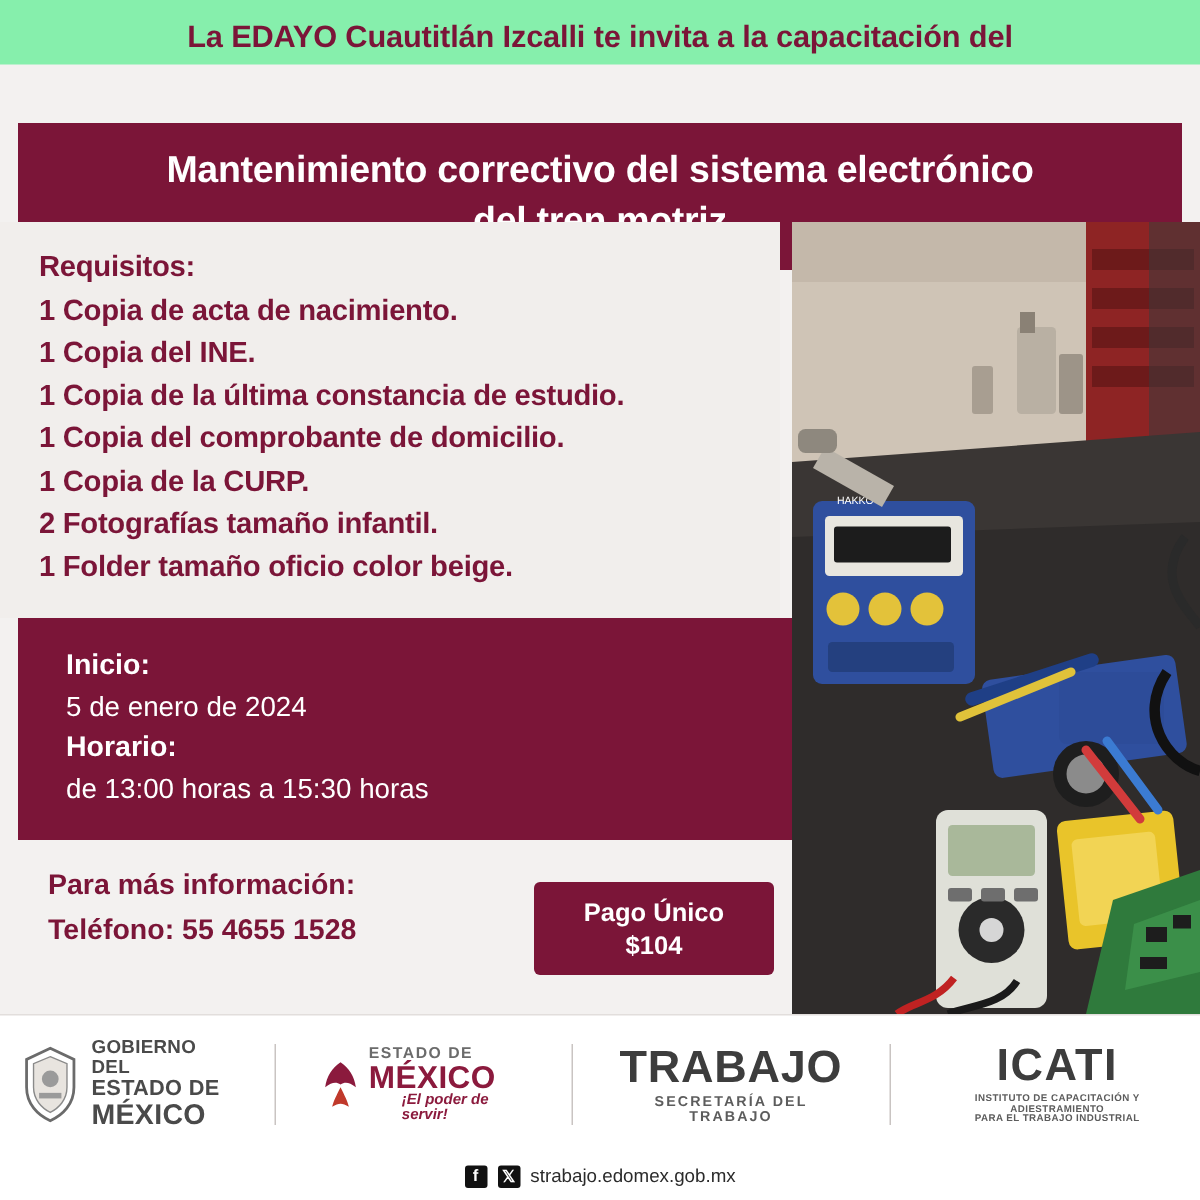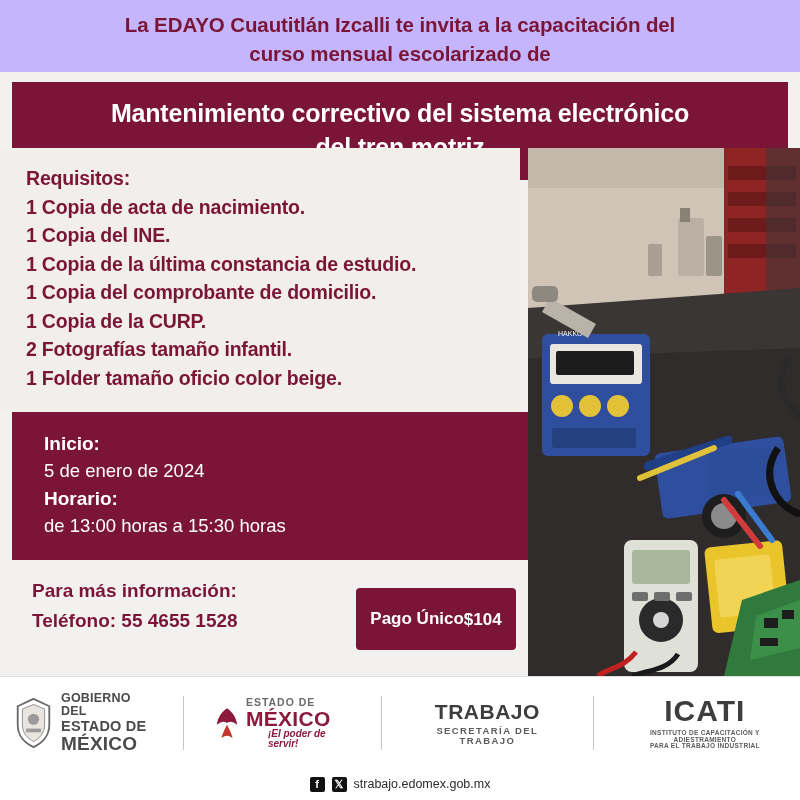--- a/index.html
+++ b/index.html
@@ -12,21 +12,21 @@
   .poster {
     position: relative;
     width: 800px; height: 800px;
     background: #f3f1f0;
   }
 
   
   .header {
     padding: 10px 40px 4px 40px;
     text-align: center;
-    background: #c4b5fd;
+    background: #86efac;
   }
   .header-line {
     color: #7b1538;
     font-size: 20.5px;
     font-weight: bold;
     line-height: 29px;
     letter-spacing: -0.1px;
   }
 
   
@@ -98,21 +98,21 @@
   }
 
   
   .price-badge {
     position: absolute;
     top: 588px; left: 356px;
     width: 160px; height: 62px;
     background: #7b1538;
     border-radius: 4px;
     display: flex;
-    flex-direction: row;
+    flex-direction: column;
     align-items: center;
     justify-content: center;
   }
   .price-badge .p-title {
     color: #ffffff;
     font-size: 17px;
     font-weight: bold;
     line-height: 22px;
   }
   .price-badge .p-amount {
@@ -165,21 +165,21 @@
   .gob-text .l1 { font-size: 12.5px; font-weight: bold; color: #4a4a4a; letter-spacing: 0.2px;}
   .gob-text .l2 { font-size: 14.5px; font-weight: bold; color: #4a4a4a; letter-spacing: 0.2px;}
   .gob-text .l3 { font-size: 19px; font-weight: bold; color: #4a4a4a; letter-spacing: 0.2px;}
 
   .edomex-text { margin-left: 6px; line-height: 1.0; }
   .edomex-text .e1 { font-size: 10.5px; font-weight: bold; color: #6b6b6b; letter-spacing: 1px;}
   .edomex-text .e2 { font-size: 21px; font-weight: bold; color: #8b1a3d; letter-spacing: 0.3px;}
   .edomex-text .e3 { font-size: 10px; font-style: italic; font-weight: bold; color: #8b1a3d; padding-left: 22px;}
 
   .trabajo-text { text-align: center; line-height: 1.05; }
-  .trabajo-text .t1 { font-size: 21px; font-weight: bold; color: #3d3d3d; letter-spacing: 0.5px;}
+  .trabajo-text .t1 { font-size: 30px; font-weight: bold; color: #3d3d3d; letter-spacing: 0.5px;}
   .trabajo-text .t2 { font-size: 9.5px; font-weight: bold; color: #5c5c5c; letter-spacing: 1.4px; margin-top: 3px;}
 
   .icati-text { text-align: center; line-height: 1.0; }
   .icati-text .c1 { font-size: 30px; font-weight: bold; color: #3d3d3d; letter-spacing: 1px;}
   .icati-text .c2 { font-size: 6.5px; font-weight: bold; color: #5c5c5c; letter-spacing: 0.3px; margin-top: 4px;}
   .icati-text .c3 { font-size: 6.5px; font-weight: bold; color: #5c5c5c; letter-spacing: 0.3px;}
 
   .social {
     height: 30px;
     display: flex;
@@ -201,21 +201,20 @@
     border-radius: 2px;
   }
 </style>
 </head>
 <body>
 
 <div class="poster">
 
   <div class="header">
     <div class="header-line">La EDAYO Cuautitlán Izcalli te invita a la capacitación del</div>
-    <div class="header-line">curso mensual escolarizado de</div>
   </div>
 
   <div class="title-band">
     <div class="t-line">Mantenimiento correctivo del sistema electrónico</div>
     <div class="t-line">del tren motriz</div>
   </div>
 
   <div class="req-block">
     <div class="req-line">Requisitos:</div>
     <div class="req-line">1 Copia de acta de nacimiento.</div>

